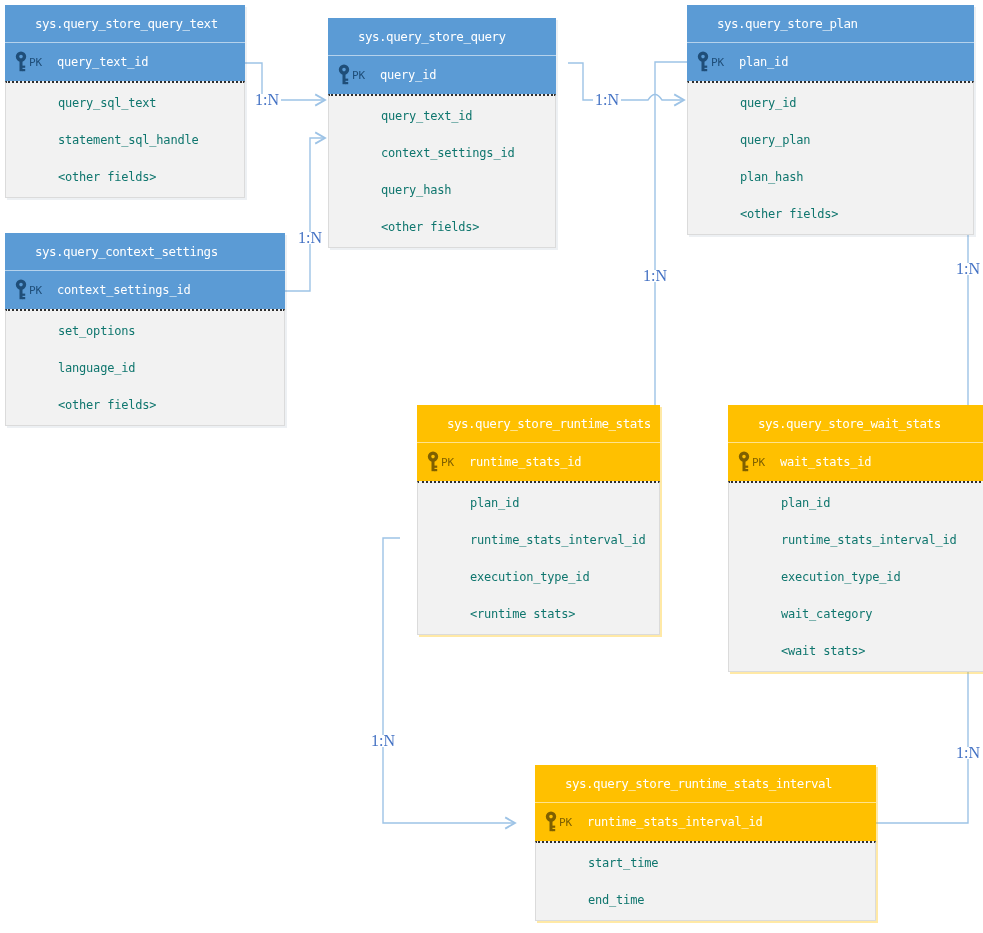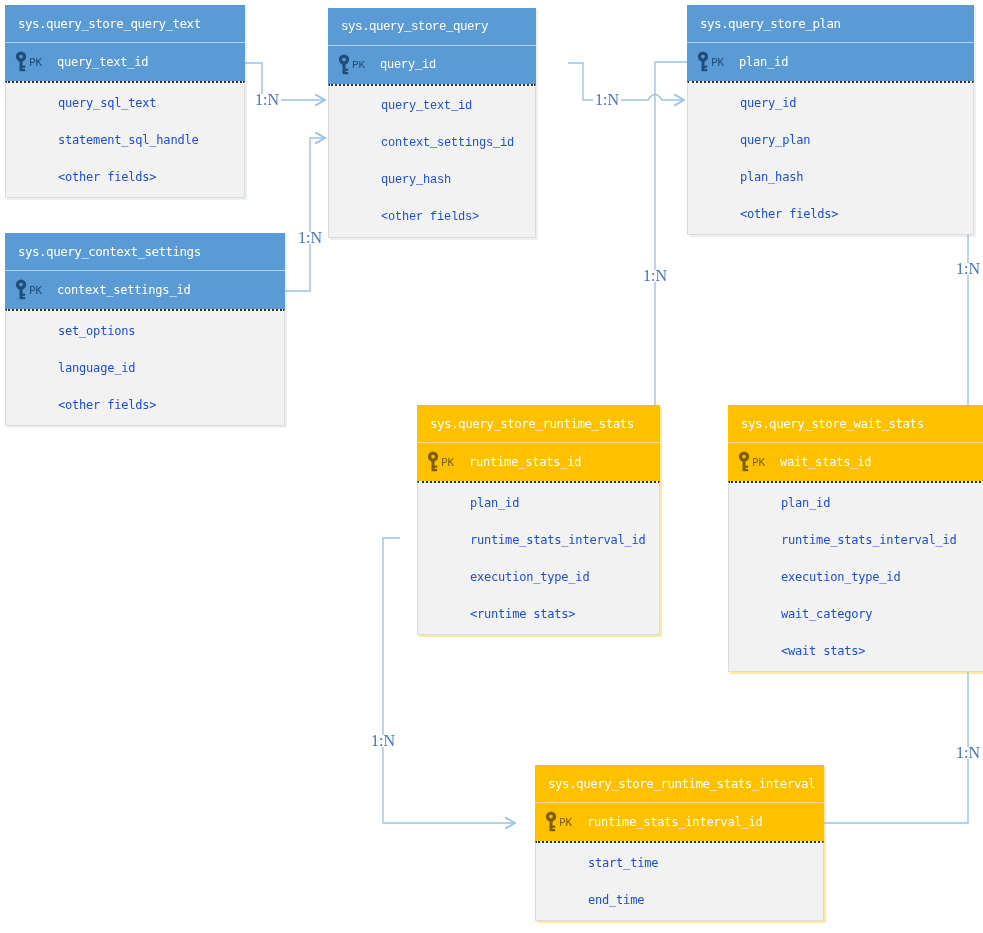--- a/index.html
+++ b/index.html
@@ -5,38 +5,38 @@
   html,body{margin:0;padding:0;background:#ffffff;}
   #canvas{position:relative;overflow:hidden;background:#ffffff;
           font-family:"DejaVu Sans Mono","Liberation Mono",monospace;}
   #connector-layer{position:absolute;left:0;top:0;pointer-events:none;}
   .rel{stroke:#9DC3E6;stroke-width:1.4;fill:none;}
 
   .table{position:absolute;box-sizing:border-box;}
   .table.blue{box-shadow:2px 2px 0 rgba(80,110,140,0.10);}
   .table.orange{box-shadow:2px 2px 0 rgba(255,192,0,0.35);margin-left:17px;}
 
-  .t-header{height:38px;display:flex;align-items:center;padding-left:13px;
+  .t-header{height:38px;display:flex;align-items:center;padding-left:30px;
             color:#ffffff;font-size:12.5px;letter-spacing:-0.5px;white-space:nowrap;
             border-bottom:1px solid rgba(255,255,255,0.55);box-sizing:border-box;}
   .t-pk{height:38px;display:flex;align-items:center;color:#ffffff;font-size:12px;
         letter-spacing:-0.2px;position:relative;box-sizing:border-box;}
   .blue  .t-header,.blue  .t-pk{background:#5B9BD5;}
   .orange .t-header,.orange .t-pk{background:#FFC000;}
 
   .key{margin-left:9px;display:inline-flex;color:#1F4E79;}
   .orange .key{color:#7F6000;}
   .pk-label{margin-left:1px;font-size:11px;color:#1F4E79;}
   .orange .pk-label{color:#7F6000;}
   .pk-field{position:absolute;left:52px;color:#ffffff;}
 
   .t-body{background:#F2F2F2;border:1px solid #DBDBDB;border-top:2px dotted #2e2e2e;
           box-sizing:border-box;padding:1px 0 2px 0;}
   .field{height:37px;display:flex;align-items:center;padding-left:52px;
-         color:#1d4ed8;font-size:12px;letter-spacing:-0.2px;white-space:nowrap;}
+         color:#0f766e;font-size:12px;letter-spacing:-0.2px;white-space:nowrap;}
 
   .rel-label{position:absolute;transform:translate(-50%,-50%);background:#ffffff;
              color:#4472C4;font-size:16px;line-height:12px;padding:0 2px;
              font-family:Liberation Serif, serif;}
 </style>
 </head>
 <body>
 
 <div id="canvas" style="width: 983px; height: 933px; background: rgb(255, 255, 255);">
   <svg id="connector-layer" xmlns="http://www.w3.org/2000/svg" width="983" height="933">
@@ -66,21 +66,21 @@
       </span>
       <span class="pk-label">PK</span>
       <span class="pk-field">query_text_id</span>
     </div>
     <div class="t-body">
         <div class="field">query_sql_text</div>
         <div class="field">statement_sql_handle</div>
         <div class="field">&lt;other fields&gt;</div>
       </div>
   </div>
-    <div class="table blue" style="left: 328px; top: 8px; width: 208px; font-family: Liberation Mono, monospace;">
+    <div class="table blue" style="left: 328px; top: 18px; width: 228px;">
     <div class="t-header">sys.query_store_query</div>
     <div class="t-pk">
       <span class="key">
         <svg width="14" height="22" viewBox="0 0 14 22" xmlns="http://www.w3.org/2000/svg">
           <circle cx="7" cy="5.6" r="3.5" fill="none" stroke="currentColor" stroke-width="3.4"></circle>
           <rect x="5.5" y="8.6" width="3" height="11.6" fill="currentColor"></rect>
           <rect x="8" y="14.6" width="3.2" height="2.2" fill="currentColor"></rect>
           <rect x="8" y="18" width="3.2" height="2.2" fill="currentColor"></rect>
         </svg>
       </span>
@@ -171,21 +171,21 @@
       <span class="pk-field">wait_stats_id</span>
     </div>
     <div class="t-body">
         <div class="field">plan_id</div>
         <div class="field">runtime_stats_interval_id</div>
         <div class="field">execution_type_id</div>
         <div class="field">wait_category</div>
         <div class="field">&lt;wait stats&gt;</div>
       </div>
   </div>
-    <div class="table orange" style="left: 518px; top: 765px; width: 289px;">
+    <div class="table orange" style="left: 518px; top: 765px; width: 341px;">
     <div class="t-header">sys.query_store_runtime_stats_interval</div>
     <div class="t-pk">
       <span class="key">
         <svg width="14" height="22" viewBox="0 0 14 22" xmlns="http://www.w3.org/2000/svg">
           <circle cx="7" cy="5.6" r="3.5" fill="none" stroke="currentColor" stroke-width="3.4"></circle>
           <rect x="5.5" y="8.6" width="3" height="11.6" fill="currentColor"></rect>
           <rect x="8" y="14.6" width="3.2" height="2.2" fill="currentColor"></rect>
           <rect x="8" y="18" width="3.2" height="2.2" fill="currentColor"></rect>
         </svg>
       </span>

